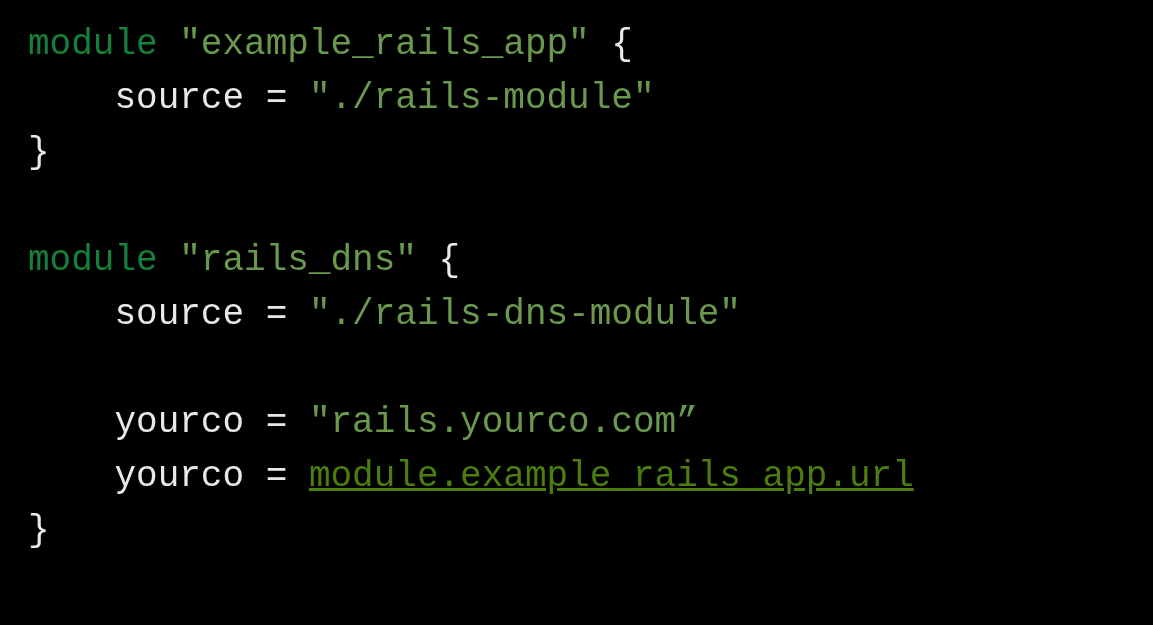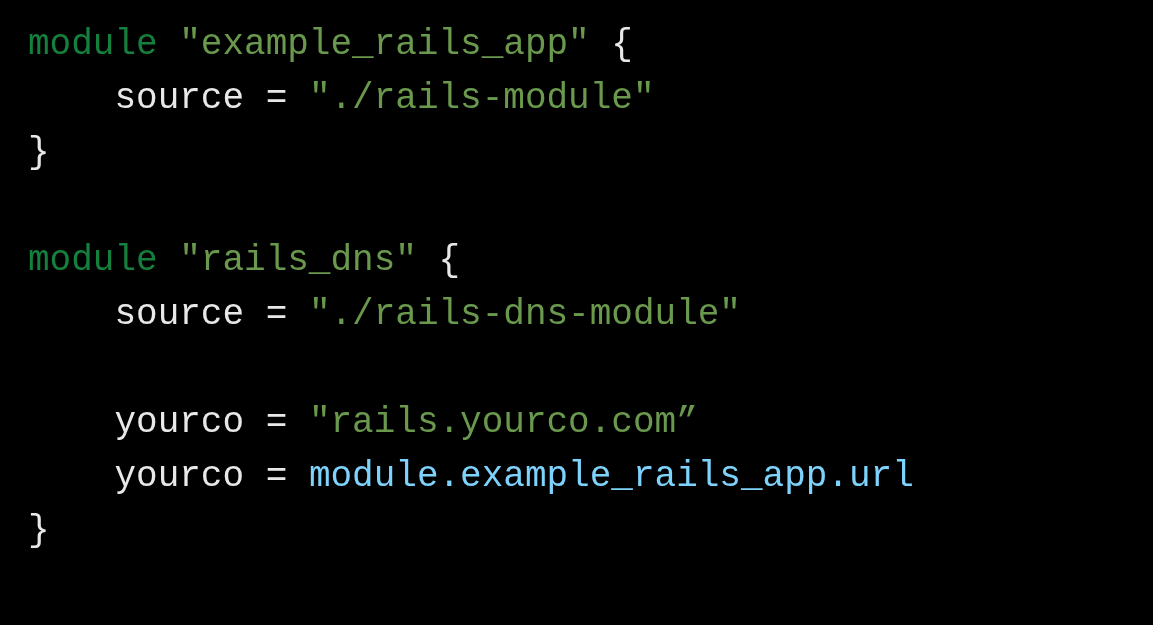--- a/index.html
+++ b/index.html
@@ -33,21 +33,22 @@
       color: #e8e8e8;
       margin-top: 30px;
     }
     .op {
       color: #e8e8e8;
     }
     .brace {
       color: #e8e8e8;
     }
     .ref {
-      color: #7dd3fc;
+      color: #4d7c0f;
+      text-decoration: underline;
     }
   </style>
 </head>
 <body>
 
 <pre><span><span class="kw">module</span> <span class="str">"example_rails_app"</span> <span class="brace">{</span></span>
 <span>    <span class="attr">source</span> <span class="op">=</span> <span class="str">"./rails-module"</span></span>
 <span><span class="brace">}</span></span>
 <span></span>
 <span><span class="kw">module</span> <span class="str">"rails_dns"</span> <span class="brace">{</span></span>

